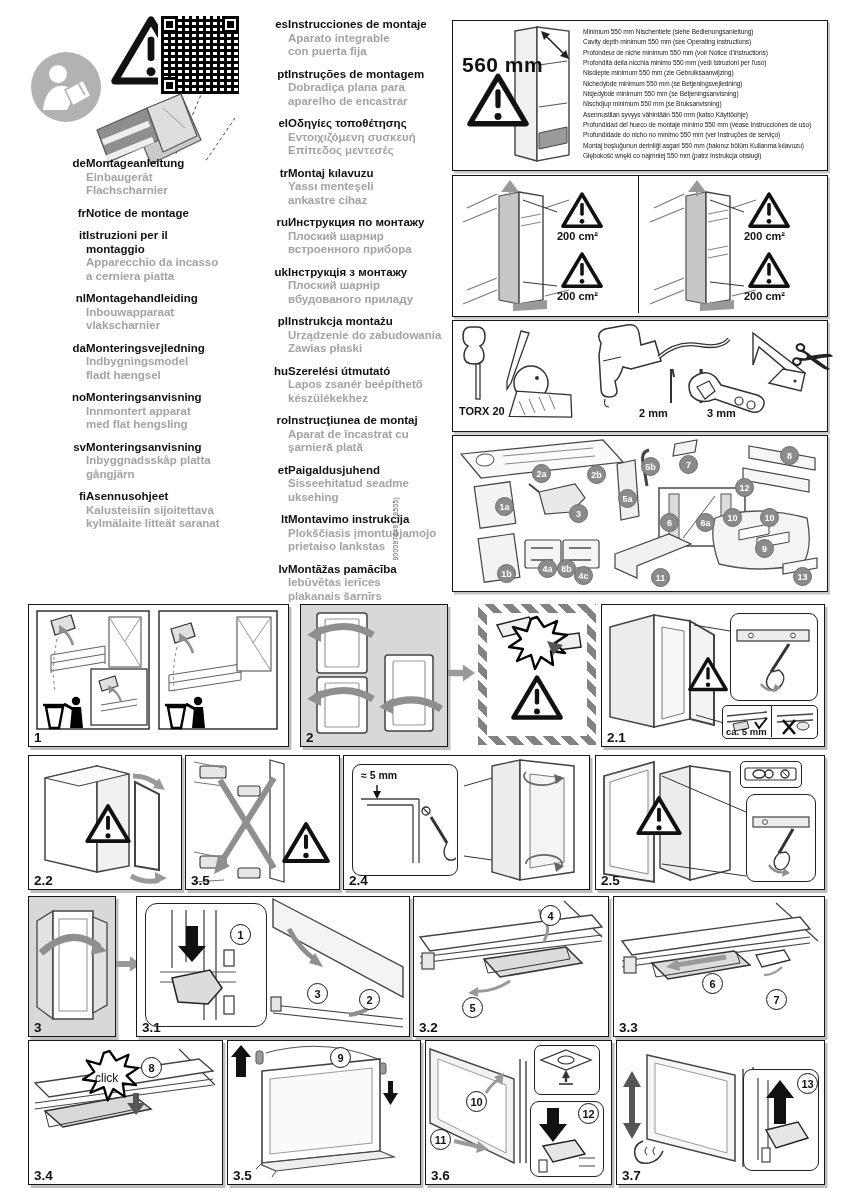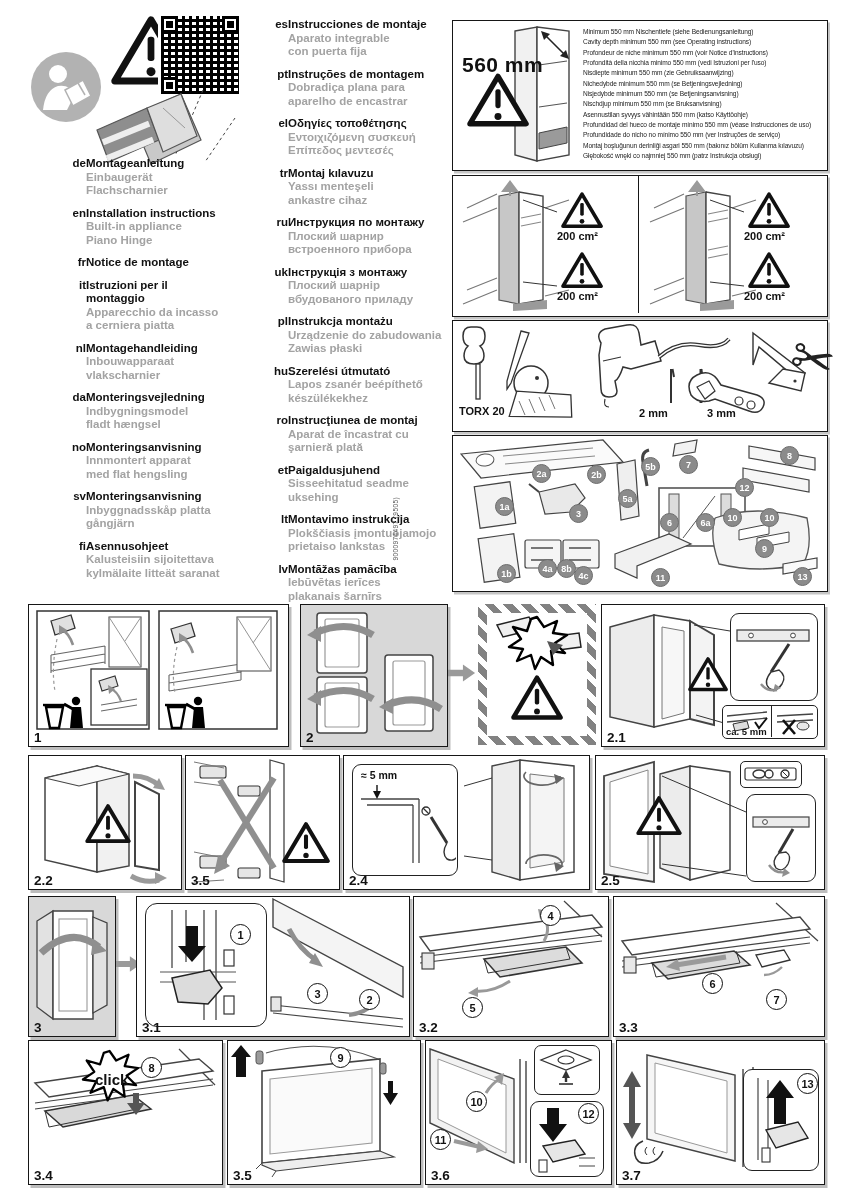--- a/index.html
+++ b/index.html
@@ -37,21 +37,21 @@
   .hazard{position:absolute;border:9px solid transparent;
           border-image:repeating-linear-gradient(45deg,#828282 0 7px,#fff 7px 13px) 9;background:#fff;}
   
   .qr{position:absolute;background:#fff;padding:3px;}
   .qr-body{width:100%;height:100%;position:relative;
      background-image:
        repeating-linear-gradient(0deg,#000 0 3px,transparent 3px 6px),
        repeating-linear-gradient(90deg,#000 0 3px,#fff 3px 7px);}
   .qr-eye{position:absolute;width:17px;height:17px;border:3px solid #000;background:#fff;box-sizing:border-box;}
   .qr-eye::after{content:"";position:absolute;inset:2px;background:#000;}
-  .click-burst-text{position:absolute;font-size:15px;font-weight:bold;}
+  .click-burst-text{position:absolute;font-size:12px;font-weight:normal;}
 </style>
 </head>
 <body>
 
 <svg width="0" height="0" style="position:absolute" aria-hidden="true">
   <defs>
     <g id="warnsym">
       <path d="M32 3 L61 52 L3 52 Z" fill="#fff" stroke="#111" stroke-width="5.5" stroke-linejoin="round"></path>
       <rect x="29.3" y="16.5" width="5.4" height="19.5" rx="2.2" fill="#111"></rect>
       <circle cx="32" cy="44.5" r="3.6" fill="#111"></circle>
@@ -105,28 +105,20 @@
 <div class="lang-col" style="left:30px;top:157px;width:198px">
 
     <div class="lang-entry">
       <span class="lang-code">de</span>
       <span>
         <div class="lang-title">Montageanleitung</div>
         <div class="lang-sub">Einbaugerät Flachscharnier</div>
       </span>
     </div>
 
-    <div class="lang-entry">
-      <span class="lang-code">en</span>
-      <span>
-        <div class="lang-title">Installation instructions</div>
-        <div class="lang-sub">Built-in appliance
-Piano Hinge</div>
-      </span>
-    </div>
 
     <div class="lang-entry">
       <span class="lang-code">fr</span>
       <span>
         <div class="lang-title">Notice de montage</div>
       </span>
     </div>
 
     <div class="lang-entry">
       <span class="lang-code">it</span>

